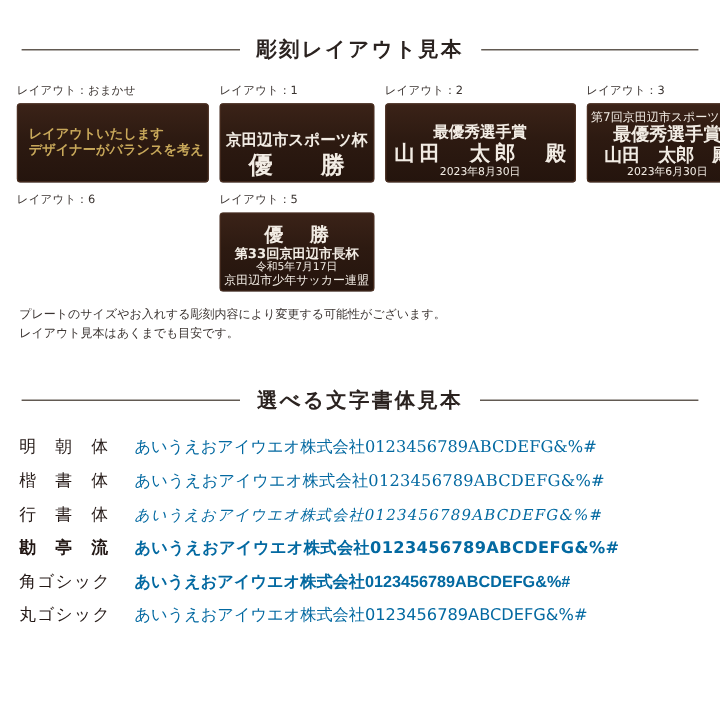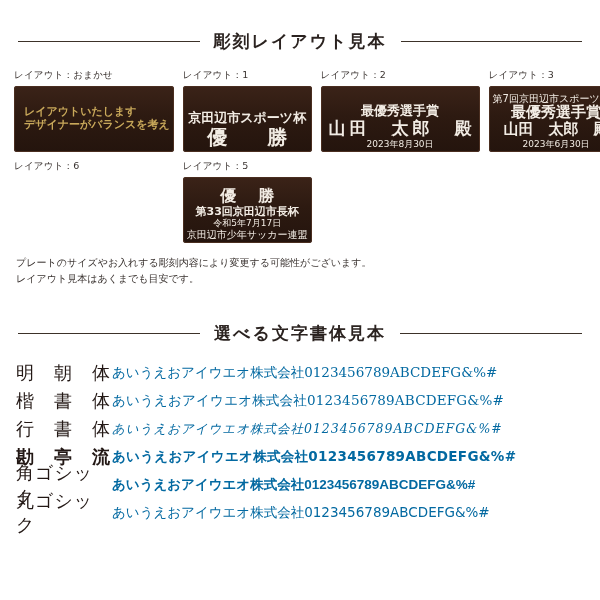--- a/index.html
+++ b/index.html
@@ -107,21 +107,21 @@
     margin: 14px 16px 0 16px;
   }
   .font-row {
     display: flex;
     align-items: center;
     height: 28px;
   }
   .font-name {
     width: 96px;
     flex: 0 0 96px;
-    font-size: 18px;
+    font-size: 14px;
     color: #231815;
     letter-spacing: 1px;
     font-family: "DejaVu Sans", "Liberation Sans", sans-serif;
   }
   .font-sample {
     flex: 1 1 auto;
     font-size: 13.5px;
     white-space: nowrap;
     color: #0369a1;
     letter-spacing: 0px;

